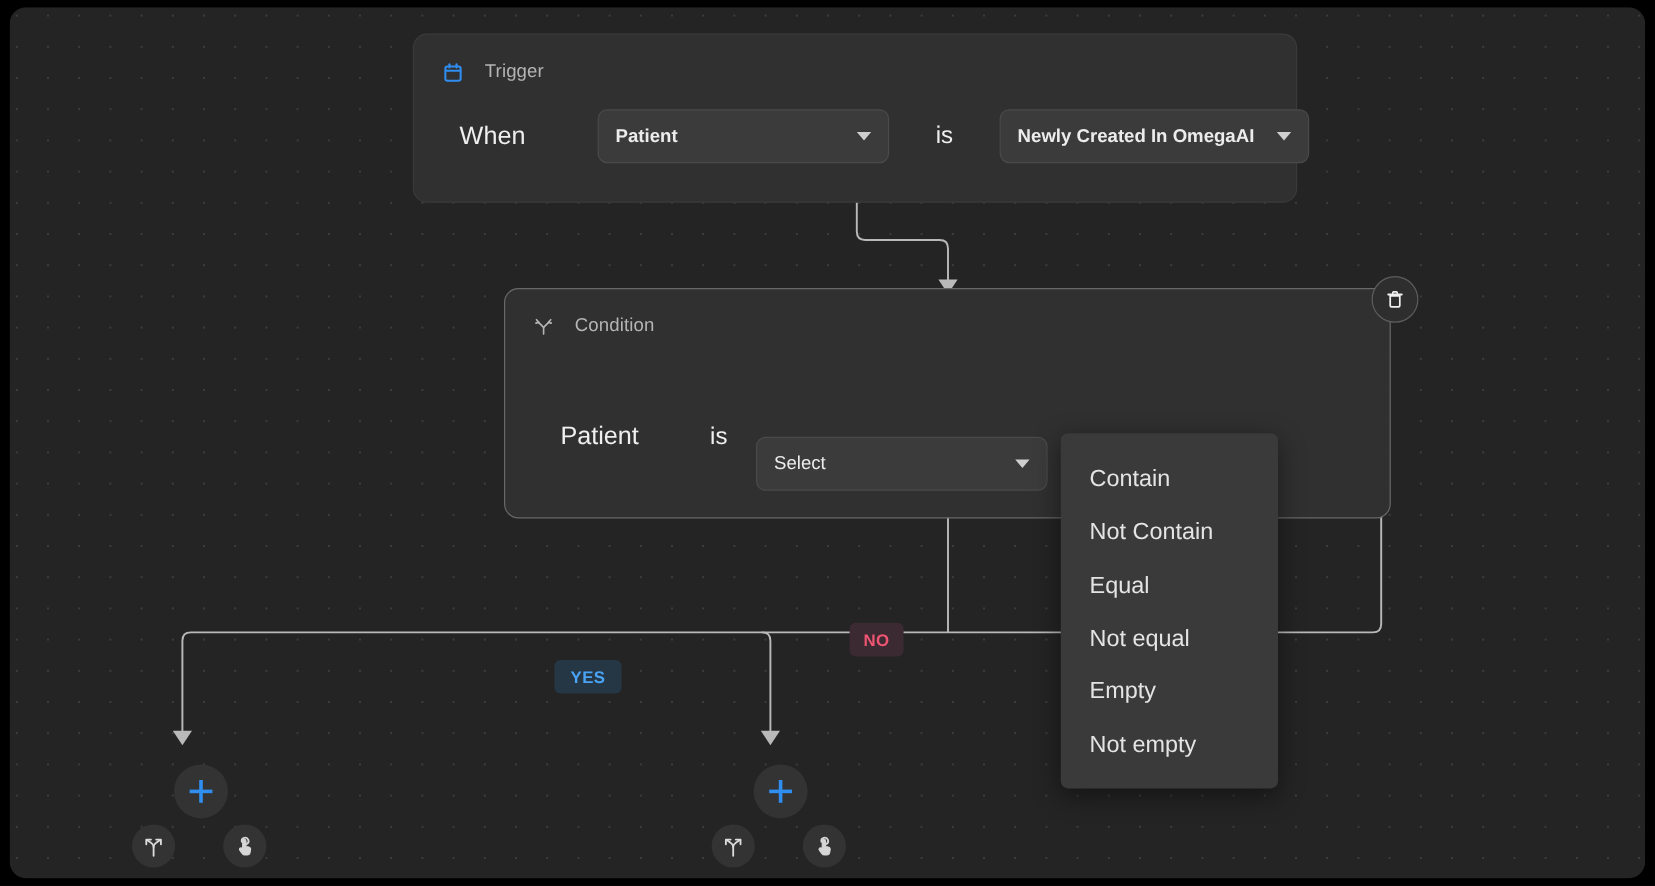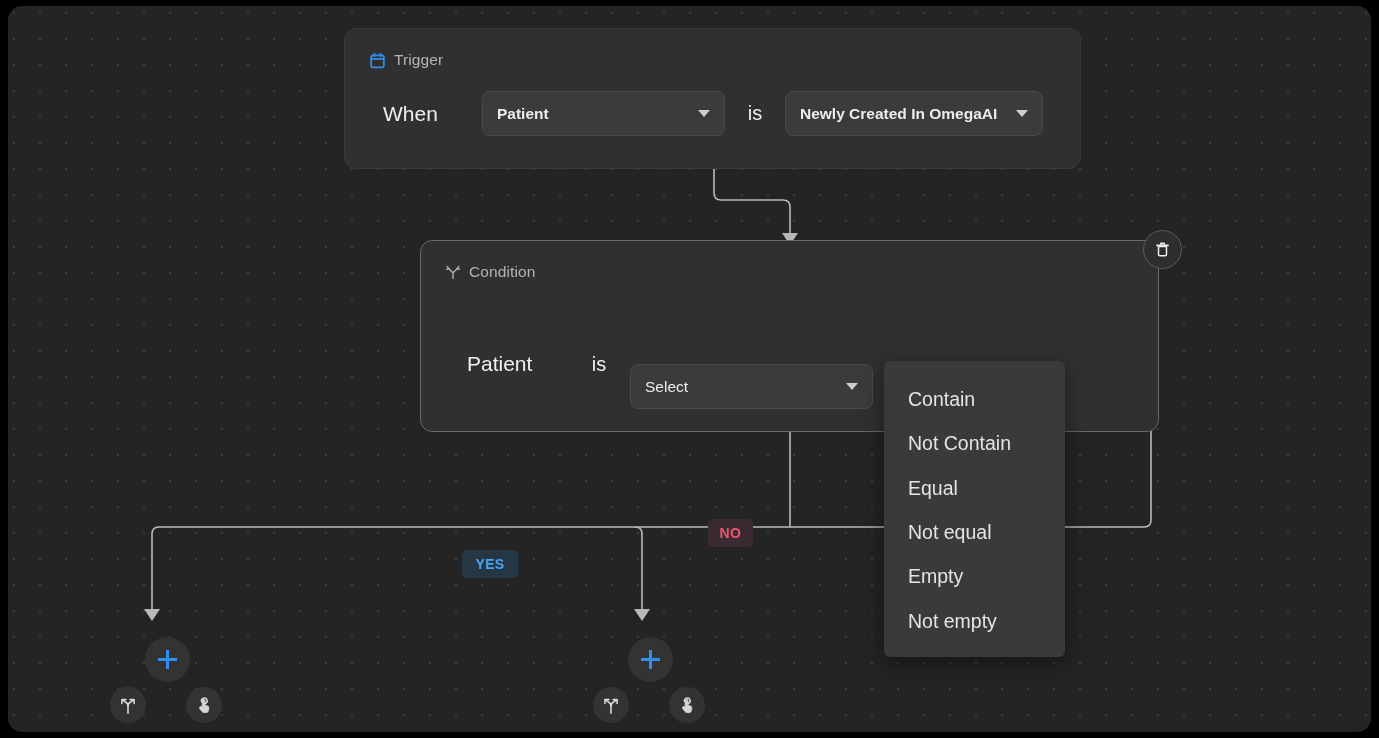--- a/index.html
+++ b/index.html
@@ -61,35 +61,35 @@
     height: 192px;
     border: 1px solid #686868;
   }
 
   .node-header {
     position: absolute;
     left: 24px;
     top: 22px;
     display: flex;
     align-items: center;
-    gap: 8px;
+    gap: 18px;
   }
   .node-header .hdr-label {
     font-size: 15.5px;
     color: #b4b4b4;
     letter-spacing: .1px;
   }
   .hdr-icon { display: flex; align-items: center; justify-content: center; }
 
   .node-row {
     position: absolute;
     display: flex;
     align-items: center;
   }
-  .trigger .node-row { left: 38px; top: 62px; gap: 0; }
+  .trigger .node-row { left: 38px; top: 62px; gap: 16px; }
   .condition .node-row { left: 46px; top: 78px; gap: 0; }
 
   .row-label {
     color: #efefef;
     font-size: 21px;
     font-weight: 400;
   }
   .row-label.when { width: 99px; }
   .row-label.is-word {
     width: 60px;

